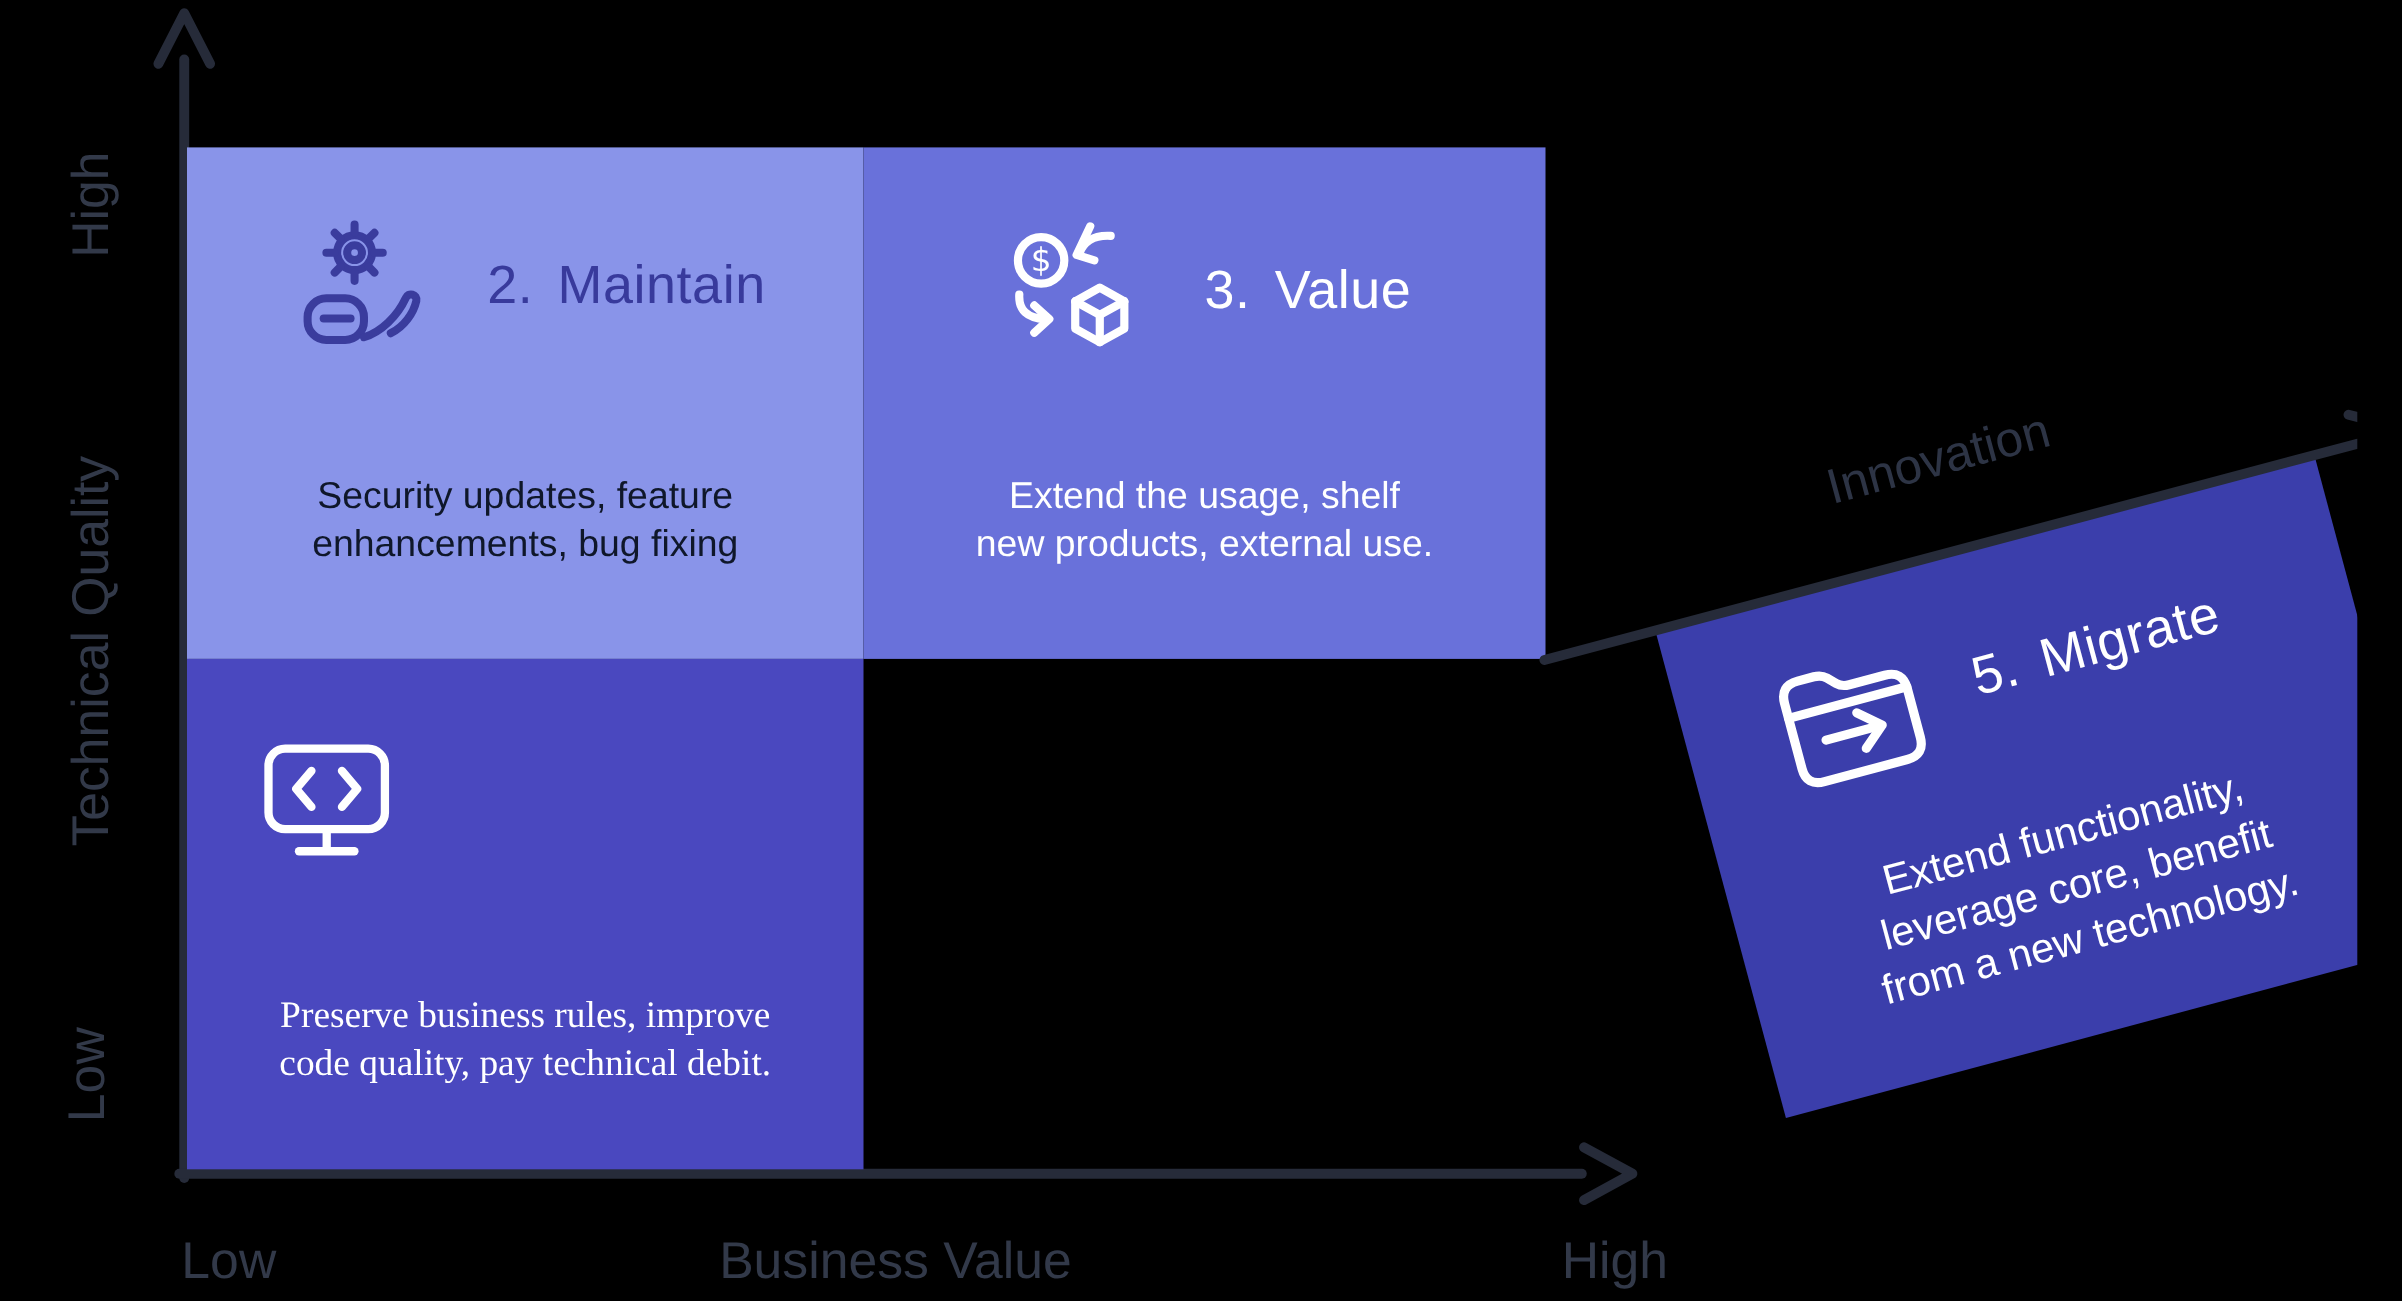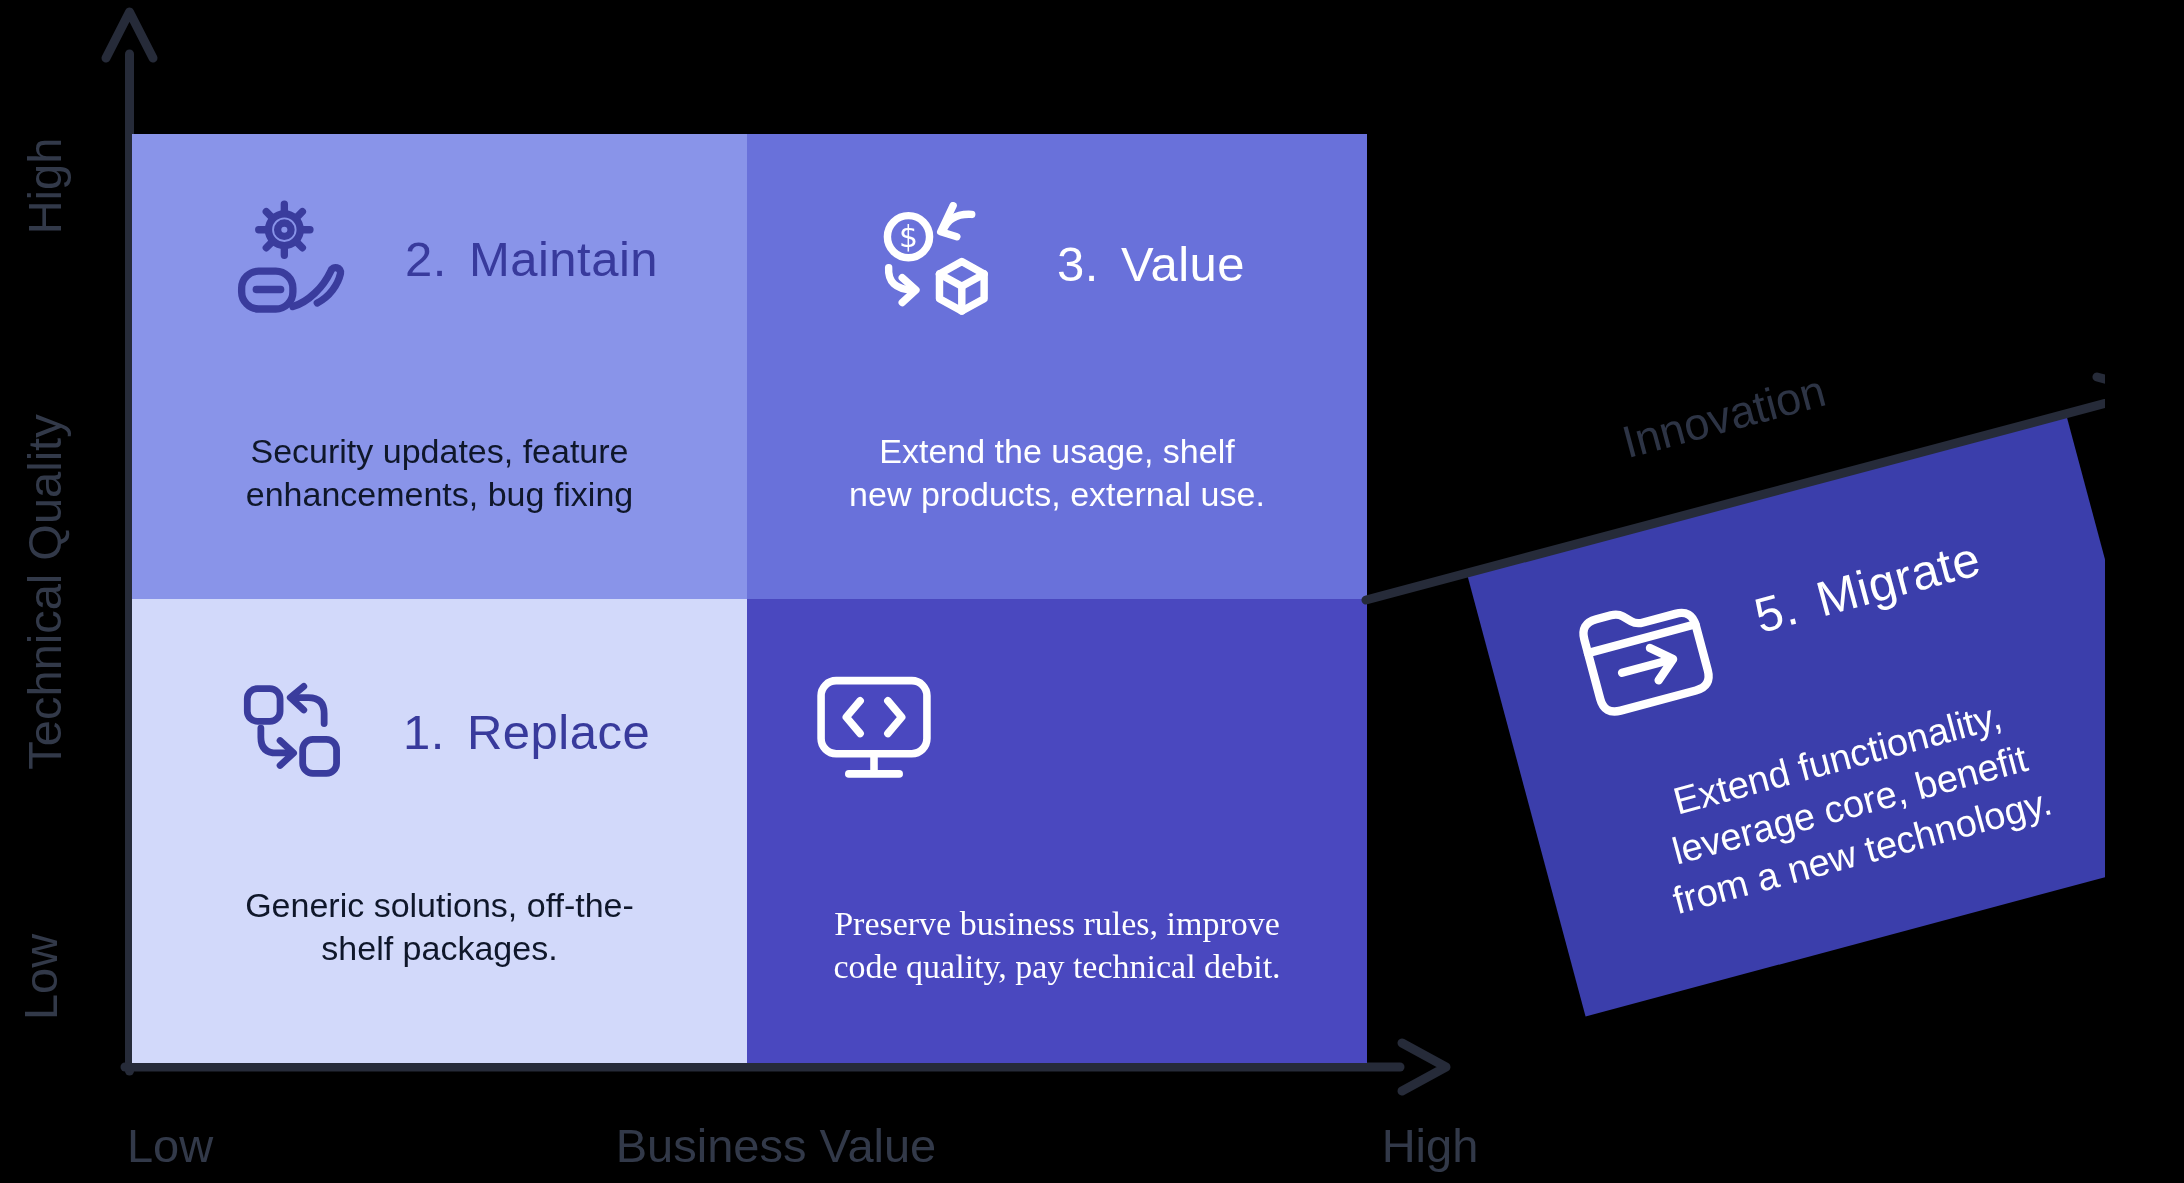--- a/index.html
+++ b/index.html
@@ -1,17 +1,17 @@
 <!DOCTYPE html>
 <html><head>
 <meta charset="utf-8">
 <style>
   html,body { margin:0; padding:0; background:#000; }
   .canvas { position:relative; width:2105px; height:1183px; background:#000000; overflow:hidden;
-            font-family:"Liberation Sans","DejaVu Sans",sans-serif; }
+            font-family:"Liberation Sans","DejaVu Sans",sans-serif;margin-left:38px; }
   svg.layer { position:absolute; left:0; top:0; width:2184px; height:1183px; pointer-events:none; }
 
   
   .matrix { position:absolute; left:132px; top:134px; width:1235px; height:929px;
             display:grid; grid-template-columns:615px 620px; grid-template-rows:465px 464px; }
   .quad { position:relative; }
   .q-header { position:absolute; display:flex; align-items:center; }
   .q-icon svg { display:block; }
   .q-icon { line-height:0; }
   .q-title { font-size:49px; letter-spacing:0.5px; white-space:nowrap; }
@@ -100,39 +100,20 @@
           </svg>
         </span>
         <div class="q-title t-light">
           <span class="num">3.</span><span>Value</span>
         </div>
       </div>
       <div class="q-desc d-light">Extend the usage, shelf
 new products, external use.</div>
     </div>
 
-    <div class="quad q-replace" style="background-color: rgb(210, 217, 250);">
-      <div class="q-header">
-        <span class="q-icon i-dark">
-          <svg width="113" height="113" viewBox="0 0 100 100" fill="none" stroke="currentColor" stroke-width="6" stroke-linecap="round" stroke-linejoin="round">
-            <rect x="10" y="12" width="29" height="29" rx="9"></rect>
-            <rect x="59" y="57" width="30" height="30" rx="9"></rect>
-            <path d="M50,20 h14 q14,0 14,14 v9"></path>
-            <polyline points="60,10 48,20 60,31"></polyline>
-            <path d="M22,47 v8 q0,14 14,14 h13"></path>
-            <polyline points="39,58 51,69 39,80"></polyline>
-          </svg>
-        </span>
-        <div class="q-title t-dark">
-          <span class="num">1.</span><span>Replace</span>
-        </div>
-      </div>
-      <div class="q-desc d-dark">Generic solutions, off-the-
-shelf packages.</div>
-    </div>
 
     <div class="quad q-reeng" style="background-color: rgb(74, 72, 191);">
       <div class="q-header">
         <span class="q-icon i-light">
           <svg width="126" height="126" viewBox="0 0 100 100" fill="none" stroke="currentColor" stroke-width="6" stroke-linecap="round" stroke-linejoin="round">
             <rect x="8" y="14" width="84" height="58" rx="12"></rect>
             <polyline points="39,30 28,43 39,56"></polyline>
             <polyline points="61,30 72,43 61,56"></polyline>
             <path d="M50,72 v13"></path>
             <path d="M30,88 h40"></path>

